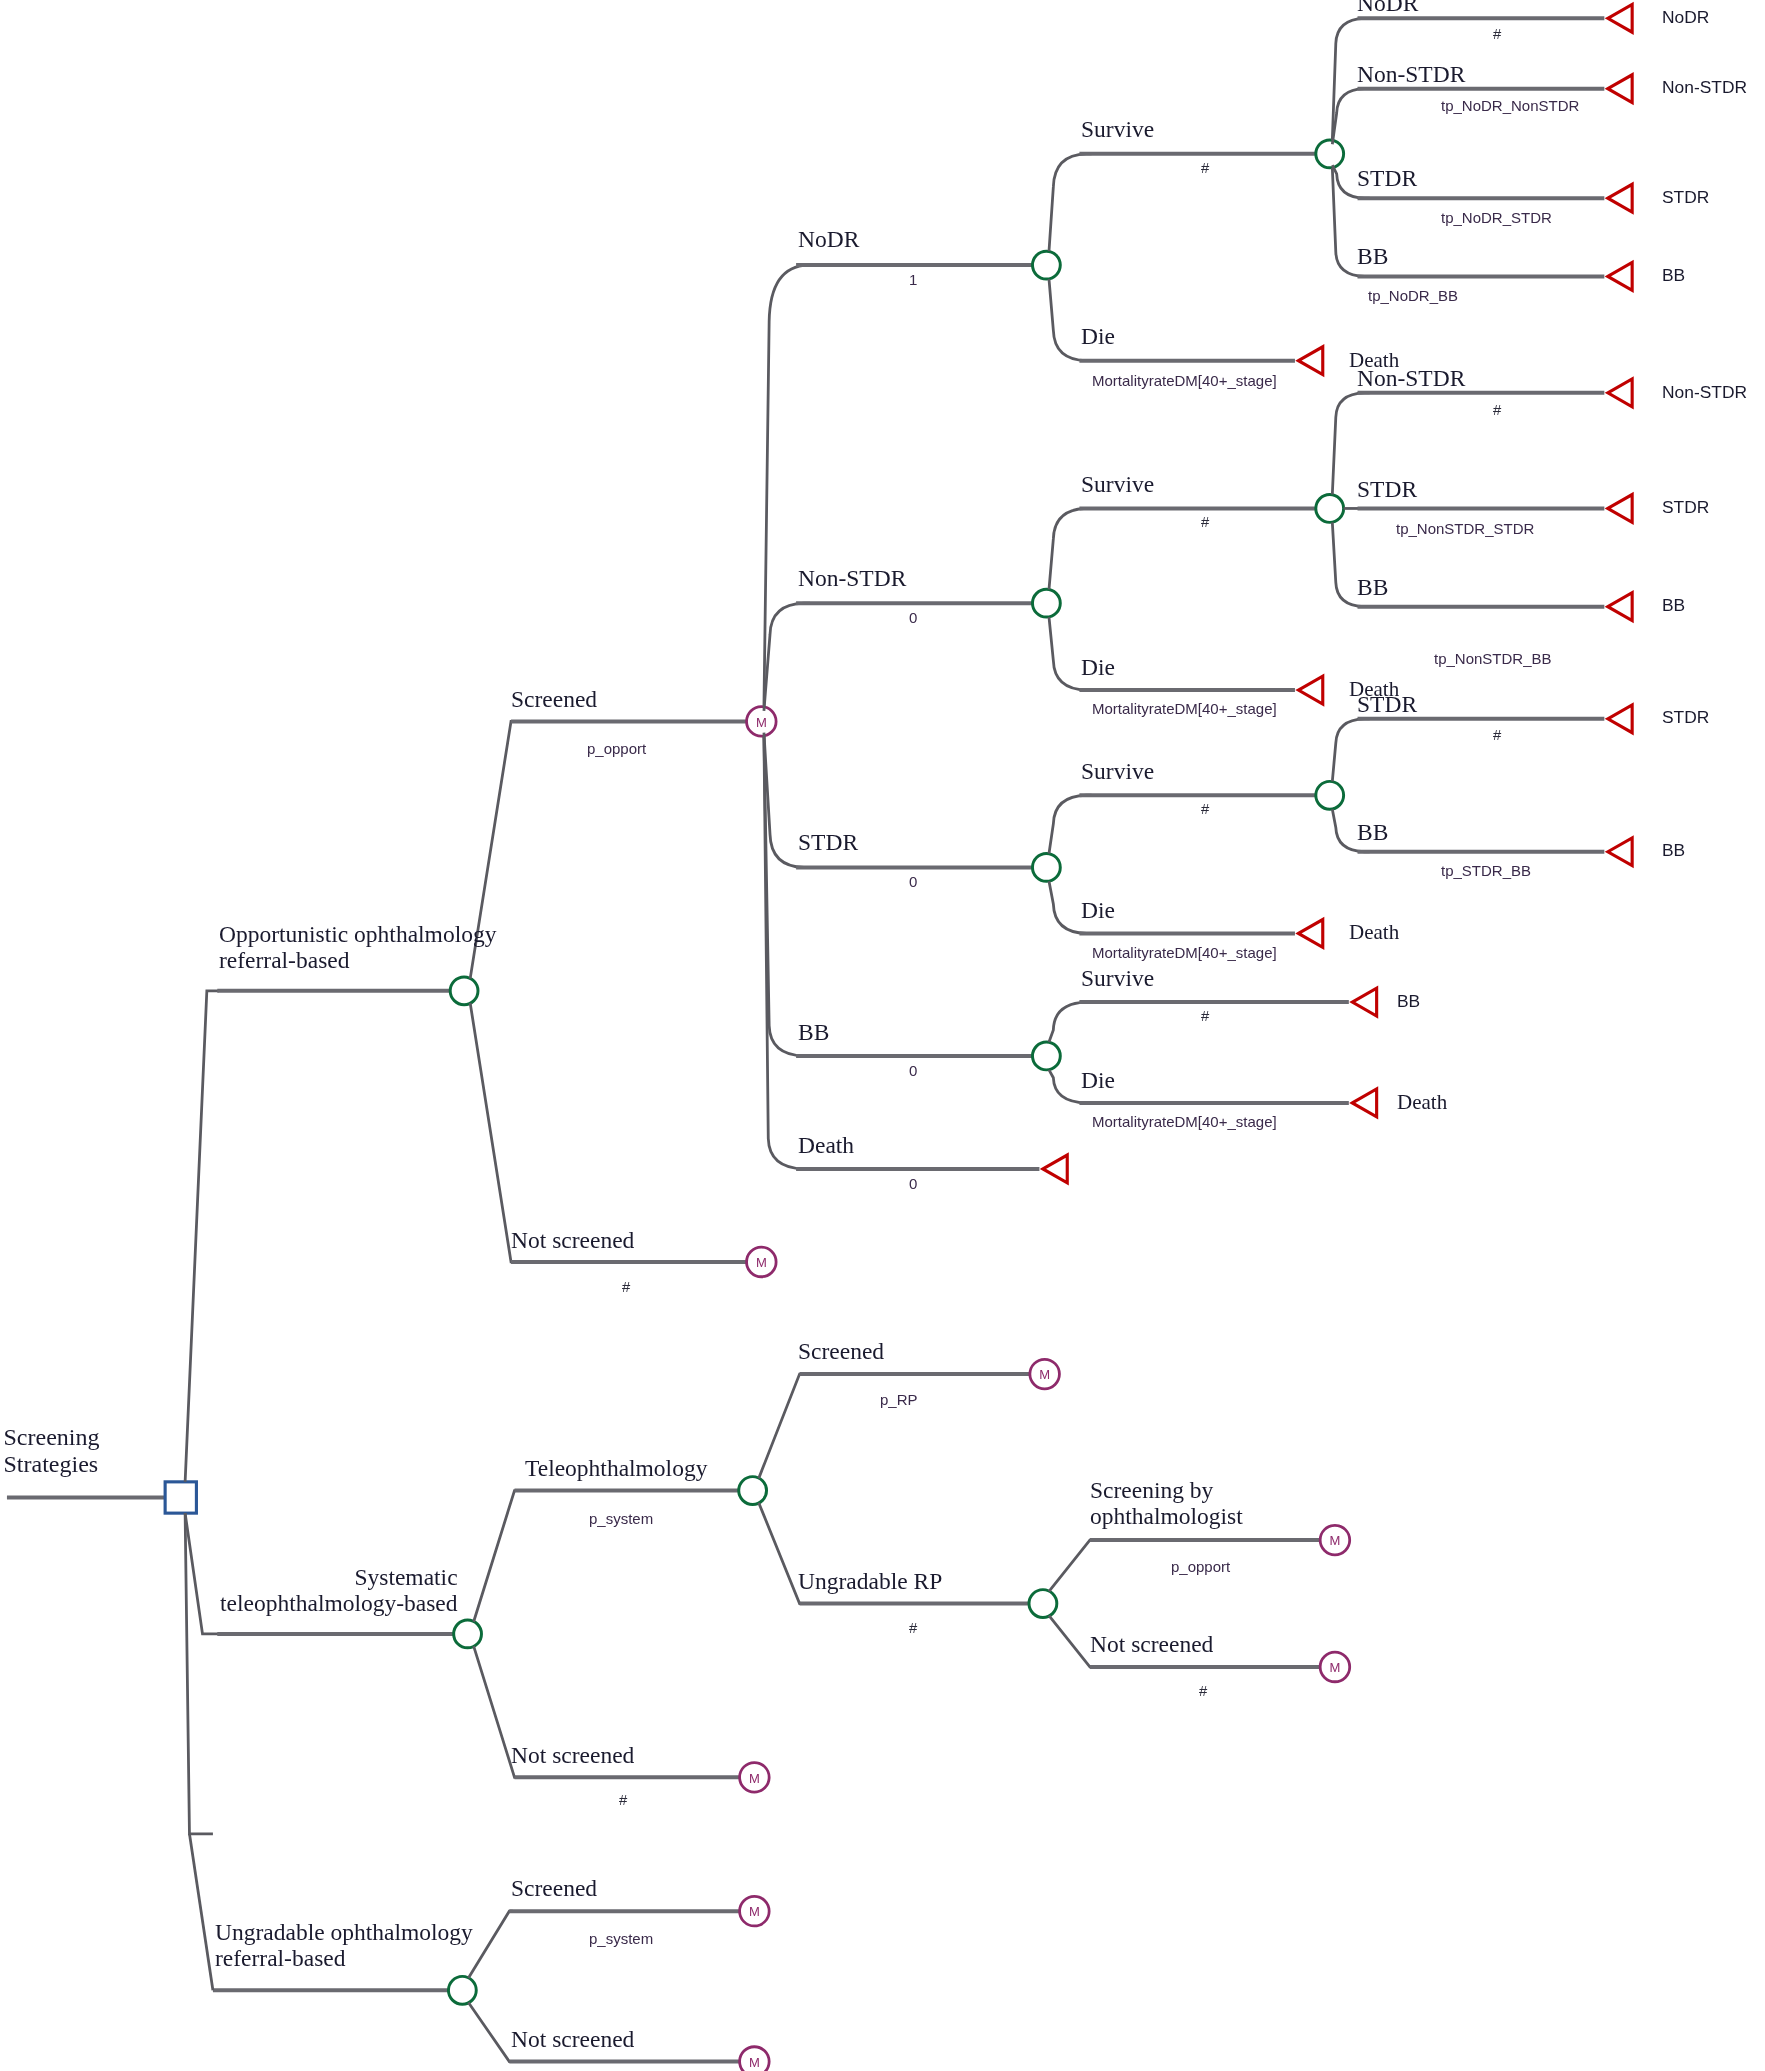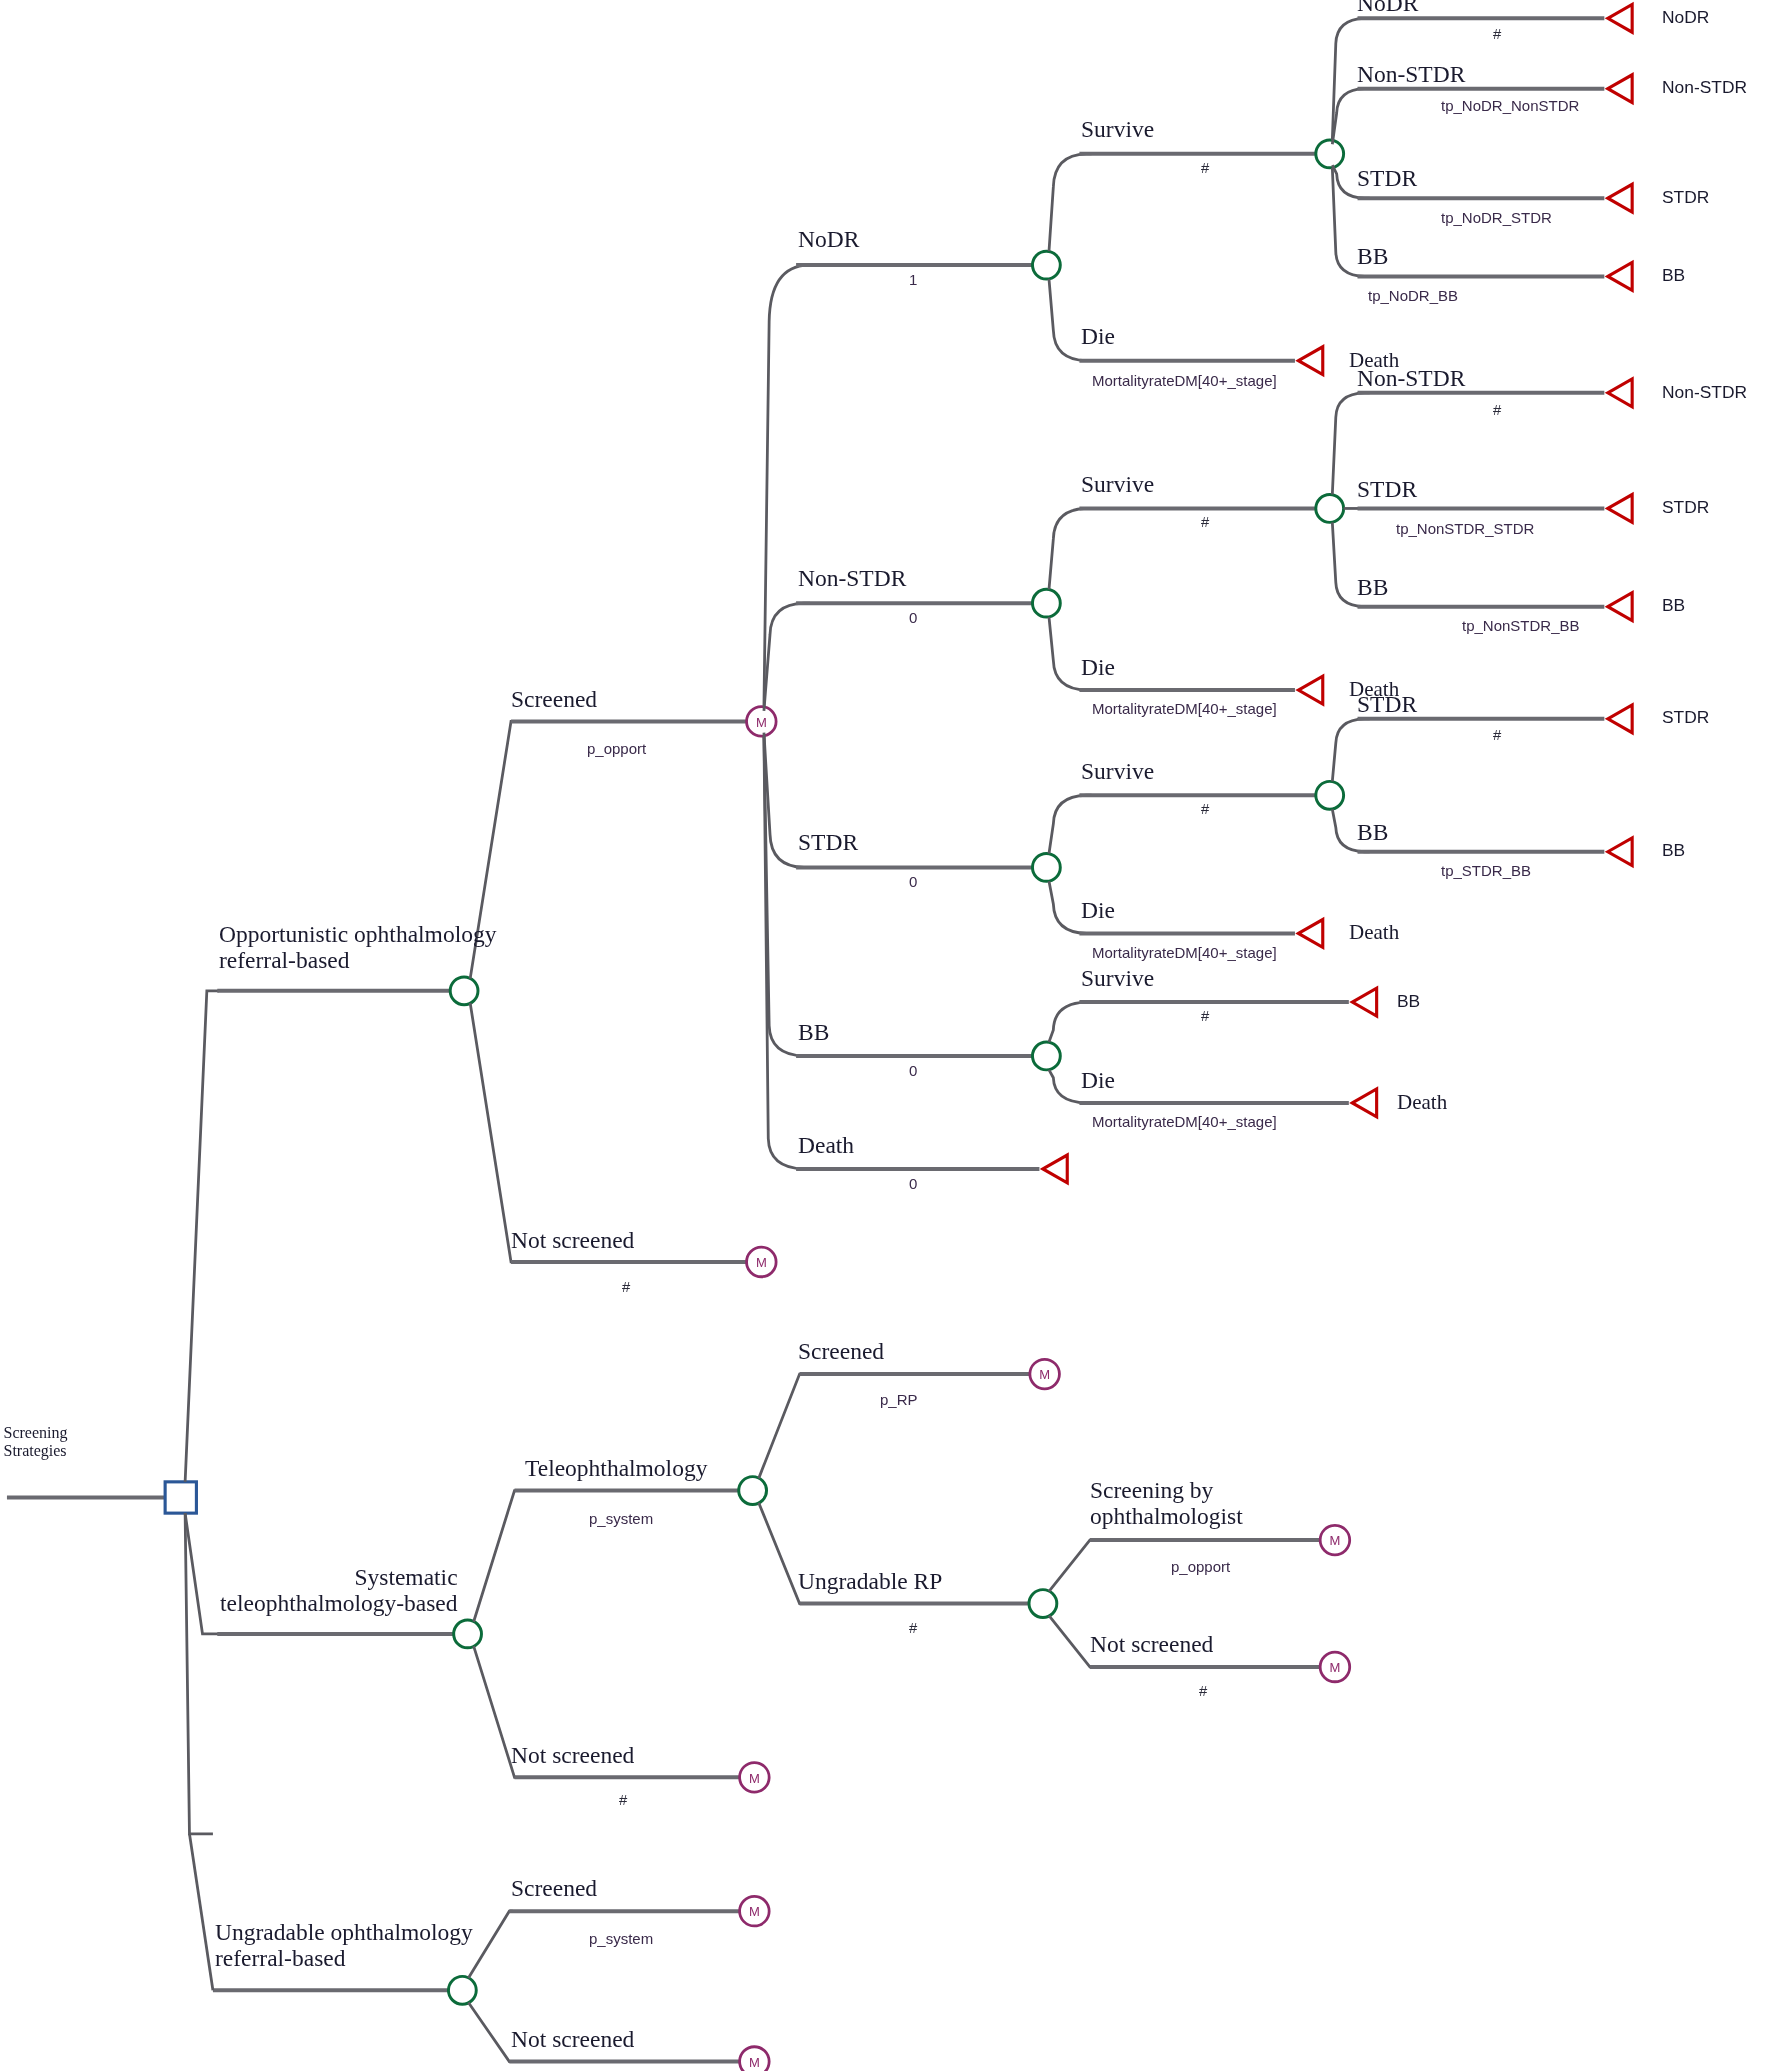--- a/index.html
+++ b/index.html
@@ -2,21 +2,21 @@
 <html style="font-size:14px"><head>
 <meta charset="utf-8">
 <title>Decision Tree</title>
 <style>
   html,body{margin:0;padding:0;background:#ffffff;}
   body{font-family:"Liberation Serif", serif;}
   #stage{position:relative;width:1766px;height:2072px;background:#fff;overflow:hidden;}
   svg#tree{position:absolute;left:0;top:0;width:1766px;height:2072px;}
   .lbl{position:absolute;font-family:"Liberation Serif", serif;color:#1a1a2e;white-space:pre;line-height:1.12;}
   .node-lbl{font-size:23.5px;}
-  .root-lbl{font-size:16px;}
+  .root-lbl{font-size:24px;}
   .prob{position:absolute;font-family:"Liberation Sans", sans-serif;font-size:15px;color:#3a2a4a;white-space:pre;}
   .prob-hash{font-family:"Liberation Sans", sans-serif;font-size:14.8px;color:#2b2b3a;}
   .term{position:absolute;font-family:"Liberation Sans", sans-serif;font-size:17.4px;color:#1a1a2e;white-space:pre;}
   .term-serif{font-family:"Liberation Serif", serif;font-size:21px;}
 </style>
 </head>
 <body>
 
 <div id="stage">
 
@@ -243,21 +243,21 @@
 
   <div class="lbl node-lbl" style="left:1357px;top:365px;">Non-STDR</div>
   <div class="prob prob-hash" style="left:1493px;top:402px;">#</div>
   <div class="term" style="left:1662px;top:382px;">Non-STDR</div>
 
   <div class="lbl node-lbl" style="left:1357px;top:476px;">STDR</div>
   <div class="prob" style="left:1396px;top:520px;">tp_NonSTDR_STDR</div>
   <div class="term" style="left:1662px;top:497px;">STDR</div>
 
   <div class="lbl node-lbl" style="left:1357px;top:574px;">BB</div>
-  <div class="prob" style="left:1434px;top:617px;margin-left:28px;">tp_NonSTDR_BB</div>
+  <div class="prob" style="left:1434px;top:650px;">tp_NonSTDR_BB</div>
   <div class="term" style="left:1662px;top:595px;">BB</div>
 
   <div class="lbl node-lbl" style="left:1081px;top:758px;">Survive</div>
   <div class="prob prob-hash" style="left:1201px;top:801px;">#</div>
   <div class="lbl node-lbl" style="left:1081px;top:897px;">Die</div>
   <div class="prob" style="left:1092px;top:944px;">MortalityrateDM[40+_stage]</div>
   <div class="term term-serif" style="left:1349px;top:920px;">Death</div>
 
   <div class="lbl node-lbl" style="left:1357px;top:691px;">STDR</div>
   <div class="prob prob-hash" style="left:1493px;top:727px;">#</div>

